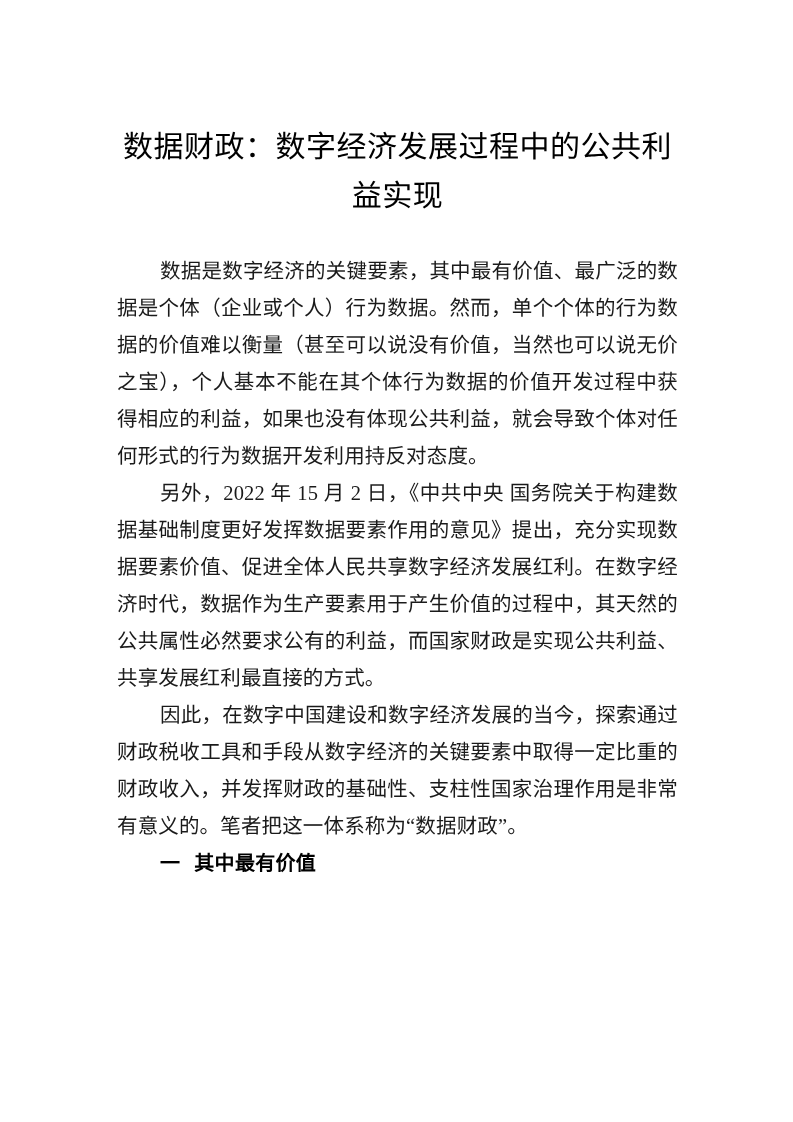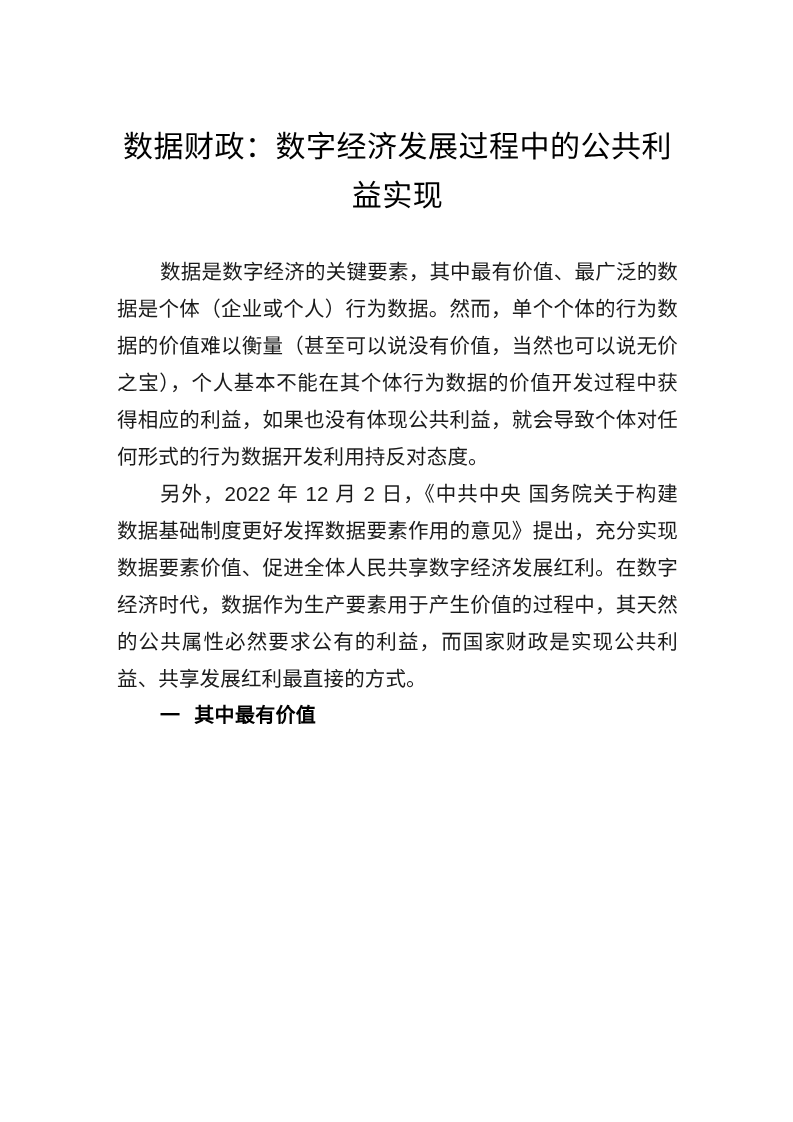--- a/index.html
+++ b/index.html
@@ -41,21 +41,21 @@
     padding-top: 122px;
     font-weight: normal;
   }
 
   
   .body-block {
     margin-top: 33px;
   }
 
   p.para {
-    font-family: Liberation Sans, sans-serif;
+    font-family: Liberation Serif, serif;
     font-size: 20.5px;
     line-height: 37px;
     text-align: justify;
     text-align-last: left;
     text-justify: inter-ideograph;
     margin: 0;
     text-indent: 43px;
     color: #1a1a1a;
     letter-spacing: 0.15px;
     word-break: break-all;
@@ -82,22 +82,23 @@
 
 <div class="page">
   <div class="content">
 
     <h1 class="doc-title">数据财政：数字经济发展过程中的公共利益实现</h1>
 
     <div class="body-block">
 
       <p class="para">数据是数字经济的关键要素，其中最有价值、最广泛的数据是个体（企业或个人）行为数据。然而，单个个体的行为数据的价值难以衡量（甚至可以说没有价值，当然也可以说无价之宝），个人基本不能在其个体行为数据的价值开发过程中获得相应的利益，如果也没有体现公共利益，就会导致个体对任何形式的行为数据开发利用持反对态度。</p>
 
-      <p class="para">另外，2022 年 12 月 2 日，《中共中央 国务院关于构建数据基础制度更好发挥数据要素作用的意见》提出，充分实现数据要素价值、促进全体人民共享数字经济发展红利。在数字经济时代，数据作为生产要素用于产生价值的过程中，其天然的公共属性必然要求公有的利益，而国家财政是实现公共利益、共享发展红利最直接的方式。</p>
+      <p class="para">另外，2022 年 15 月 2 日，《中共中央 国务院关于构建数据基础制度更好发挥数据要素作用的意见》提出，充分实现数据要素价值、促进全体人民共享数字经济发展红利。在数字经济时代，数据作为生产要素用于产生价值的过程中，其天然的公共属性必然要求公有的利益，而国家财政是实现公共利益、共享发展红利最直接的方式。</p>
 
+      <p class="para">因此，在数字中国建设和数字经济发展的当今，探索通过财政税收工具和手段从数字经济的关键要素中取得一定比重的财政收入，并发挥财政的基础性、支柱性国家治理作用是非常有意义的。笔者把这一体系称为“数据财政”。</p>
 
       <h2 class="section-heading">
         <span class="heading-num">一</span><span>其中最有价值</span>
       </h2>
 
 
     </div>
   </div>
 </div>
 

